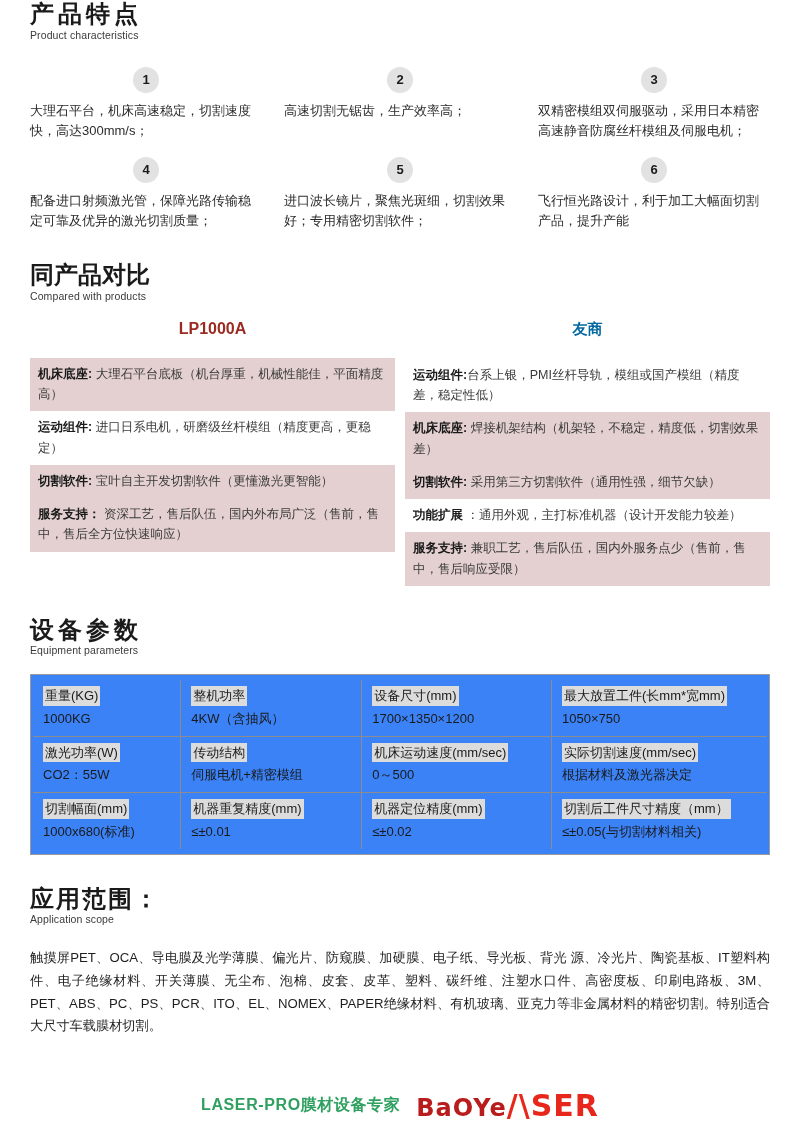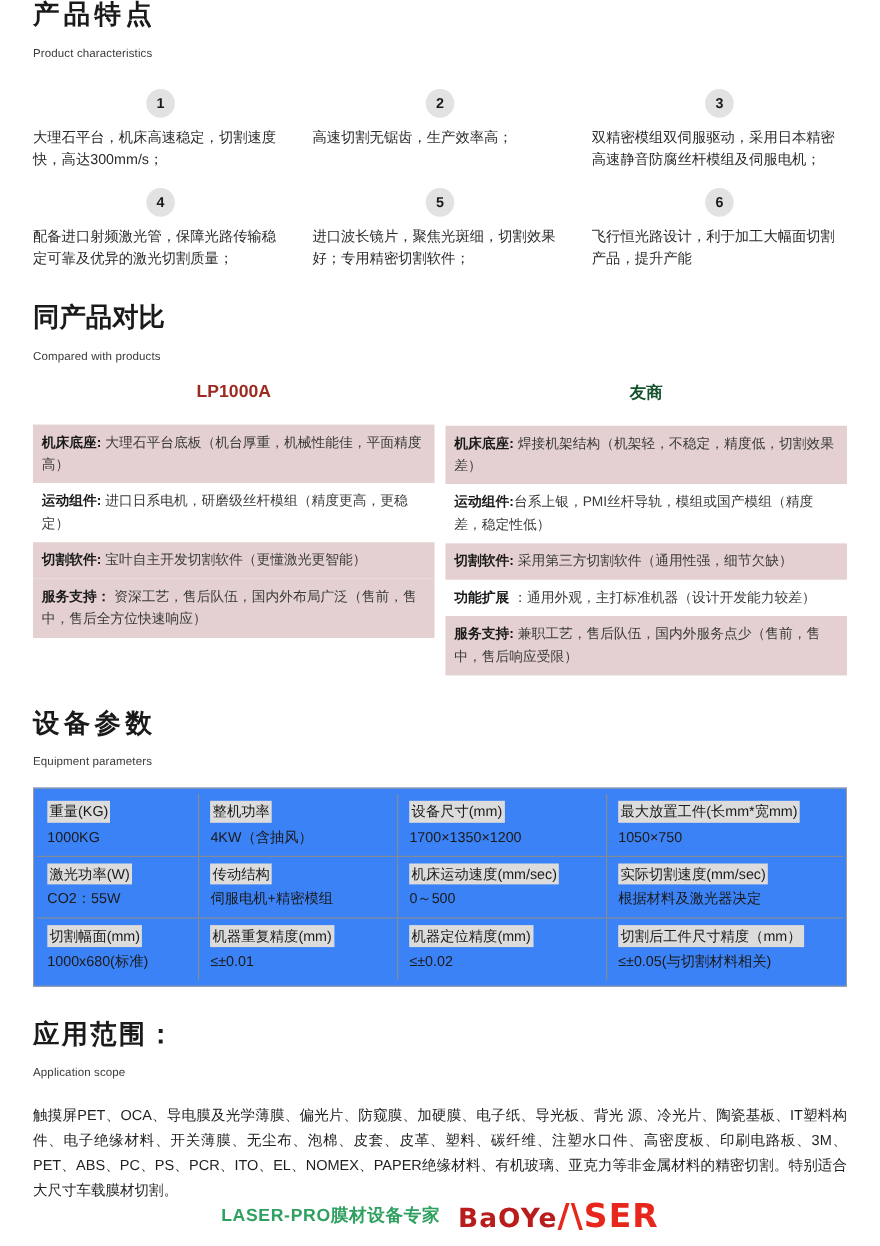--- a/index.html
+++ b/index.html
@@ -31,21 +31,21 @@
     letter-spacing: 4px;
     color: #1a1a1a;
     line-height: 1.15;
     display: block;
   }
   .sec-head .cn.tight { letter-spacing: 0px; }
   .sec-head .en {
     font-size: 10.5px;
     color: #3a3a3a;
     display: block;
-    margin-top: 15px;
+    margin-top: 1px;
     letter-spacing: 0.1px;
   }
 
   
   .features {
     margin-top: 26px;
     display: grid;
     grid-template-columns: 1fr 1fr 1fr;
     column-gap: 22px;
     row-gap: 16px;
@@ -78,21 +78,21 @@
     column-gap: 10px;
     margin-top: 18px;
   }
   .col-title {
     text-align: center;
     font-weight: bold;
     font-size: 15px;
     padding-bottom: 20px;
   }
   .col-title.ours { color: #9c2a20; font-size: 16px; }
-  .col-title.theirs { color: #14532d; }
+  .col-title.theirs { color: #0369a1; }
   .cmp-row {
     font-size: 12.5px;
     line-height: 1.62;
     padding: 6px 8px 7px 8px;
     color: #3a3a3a;
   }
   .cmp-row.shade { background: #e4d0d0; }
   .cmp-row b { color: #1a1a1a; font-weight: bold; }
 
   
@@ -229,25 +229,25 @@
         <div class="cmp-row shade">
           <b>切割软件:</b><span> 宝叶自主开发切割软件（更懂激光更智能）</span>
         </div>
         <div class="cmp-row shade">
           <b>服务支持：</b><span> 资深工艺，售后队伍，国内外布局广泛（售前，售中，售后全方位快速响应）</span>
         </div>
       </div>
 
       <div>
         <div class="col-title theirs">友商</div>
-        <div class="cmp-row shade">
-          <b>机床底座:</b><span> 焊接机架结构（机架轻，不稳定，精度低，切割效果差）</span>
-        </div>
         <div class="cmp-row">
           <b>运动组件:</b><span>台系上银，PMI丝杆导轨，模组或国产模组（精度差，稳定性低）</span>
+        </div>
+        <div class="cmp-row shade">
+          <b>机床底座:</b><span> 焊接机架结构（机架轻，不稳定，精度低，切割效果差）</span>
         </div>
         <div class="cmp-row shade">
           <b>切割软件:</b><span> 采用第三方切割软件（通用性强，细节欠缺）</span>
         </div>
         <div class="cmp-row">
           <b>功能扩展 </b><span>：通用外观，主打标准机器（设计开发能力较差）</span>
         </div>
         <div class="cmp-row shade">
           <b>服务支持:</b><span> 兼职工艺，售后队伍，国内外服务点少（售前，售中，售后响应受限）</span>
         </div>

